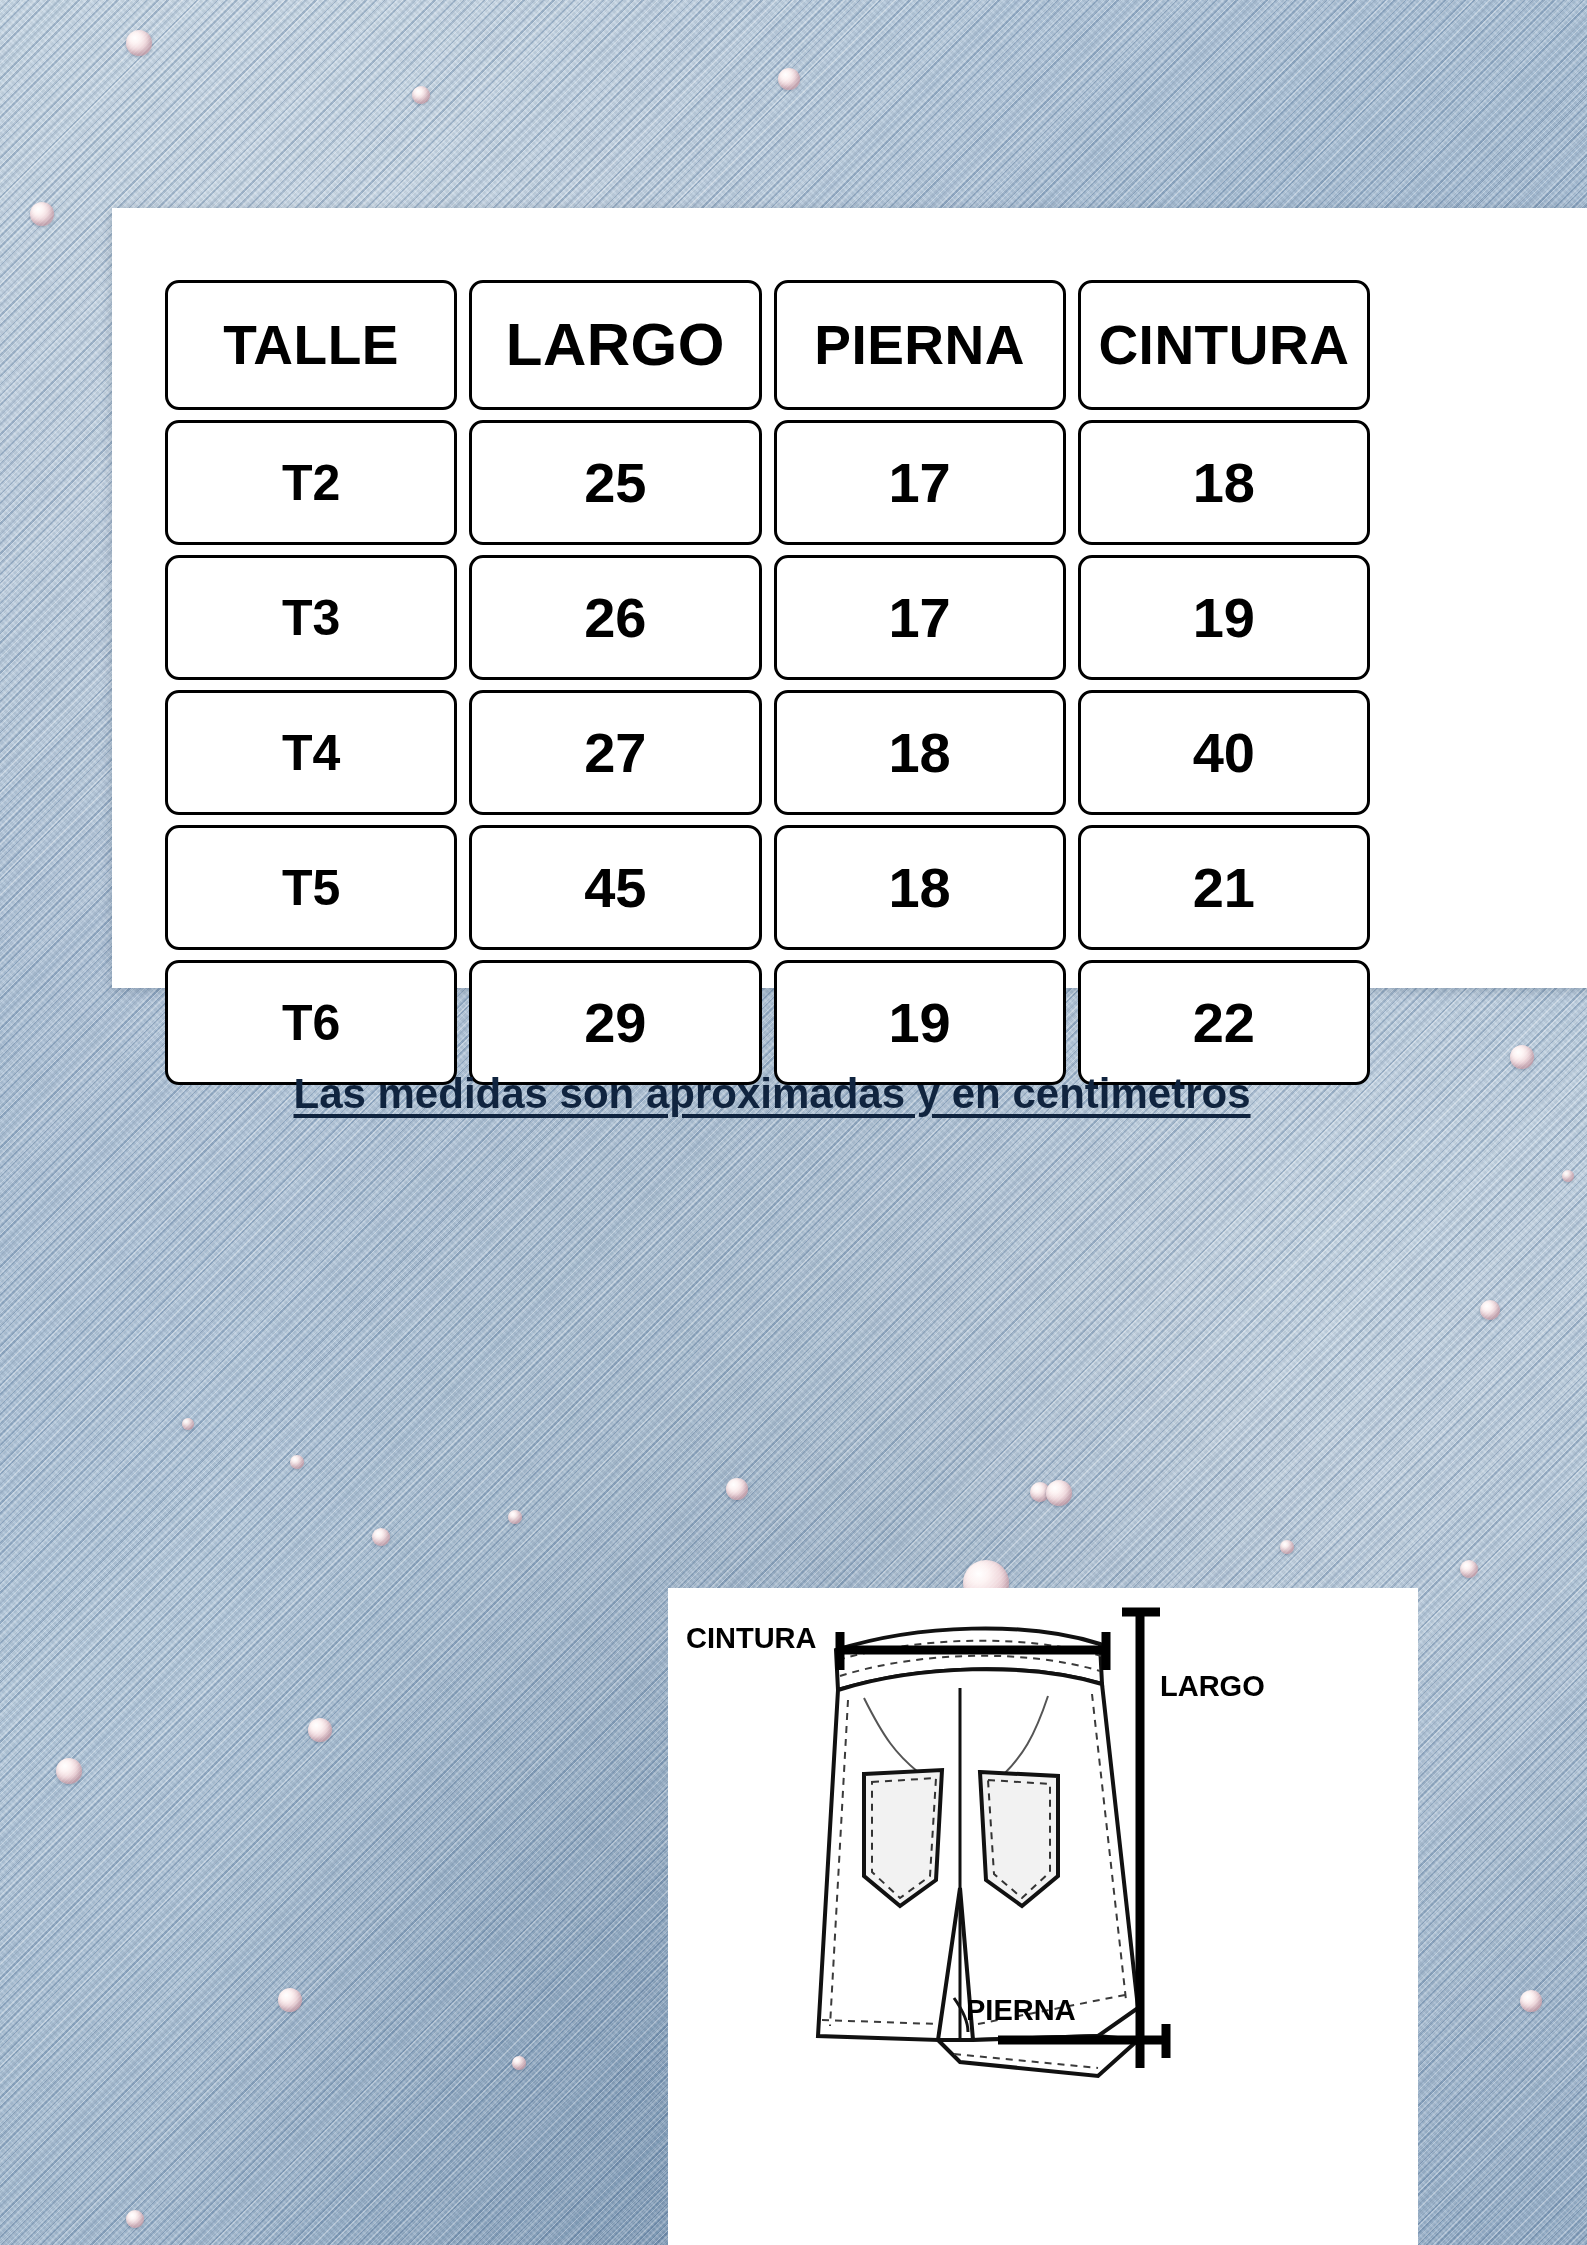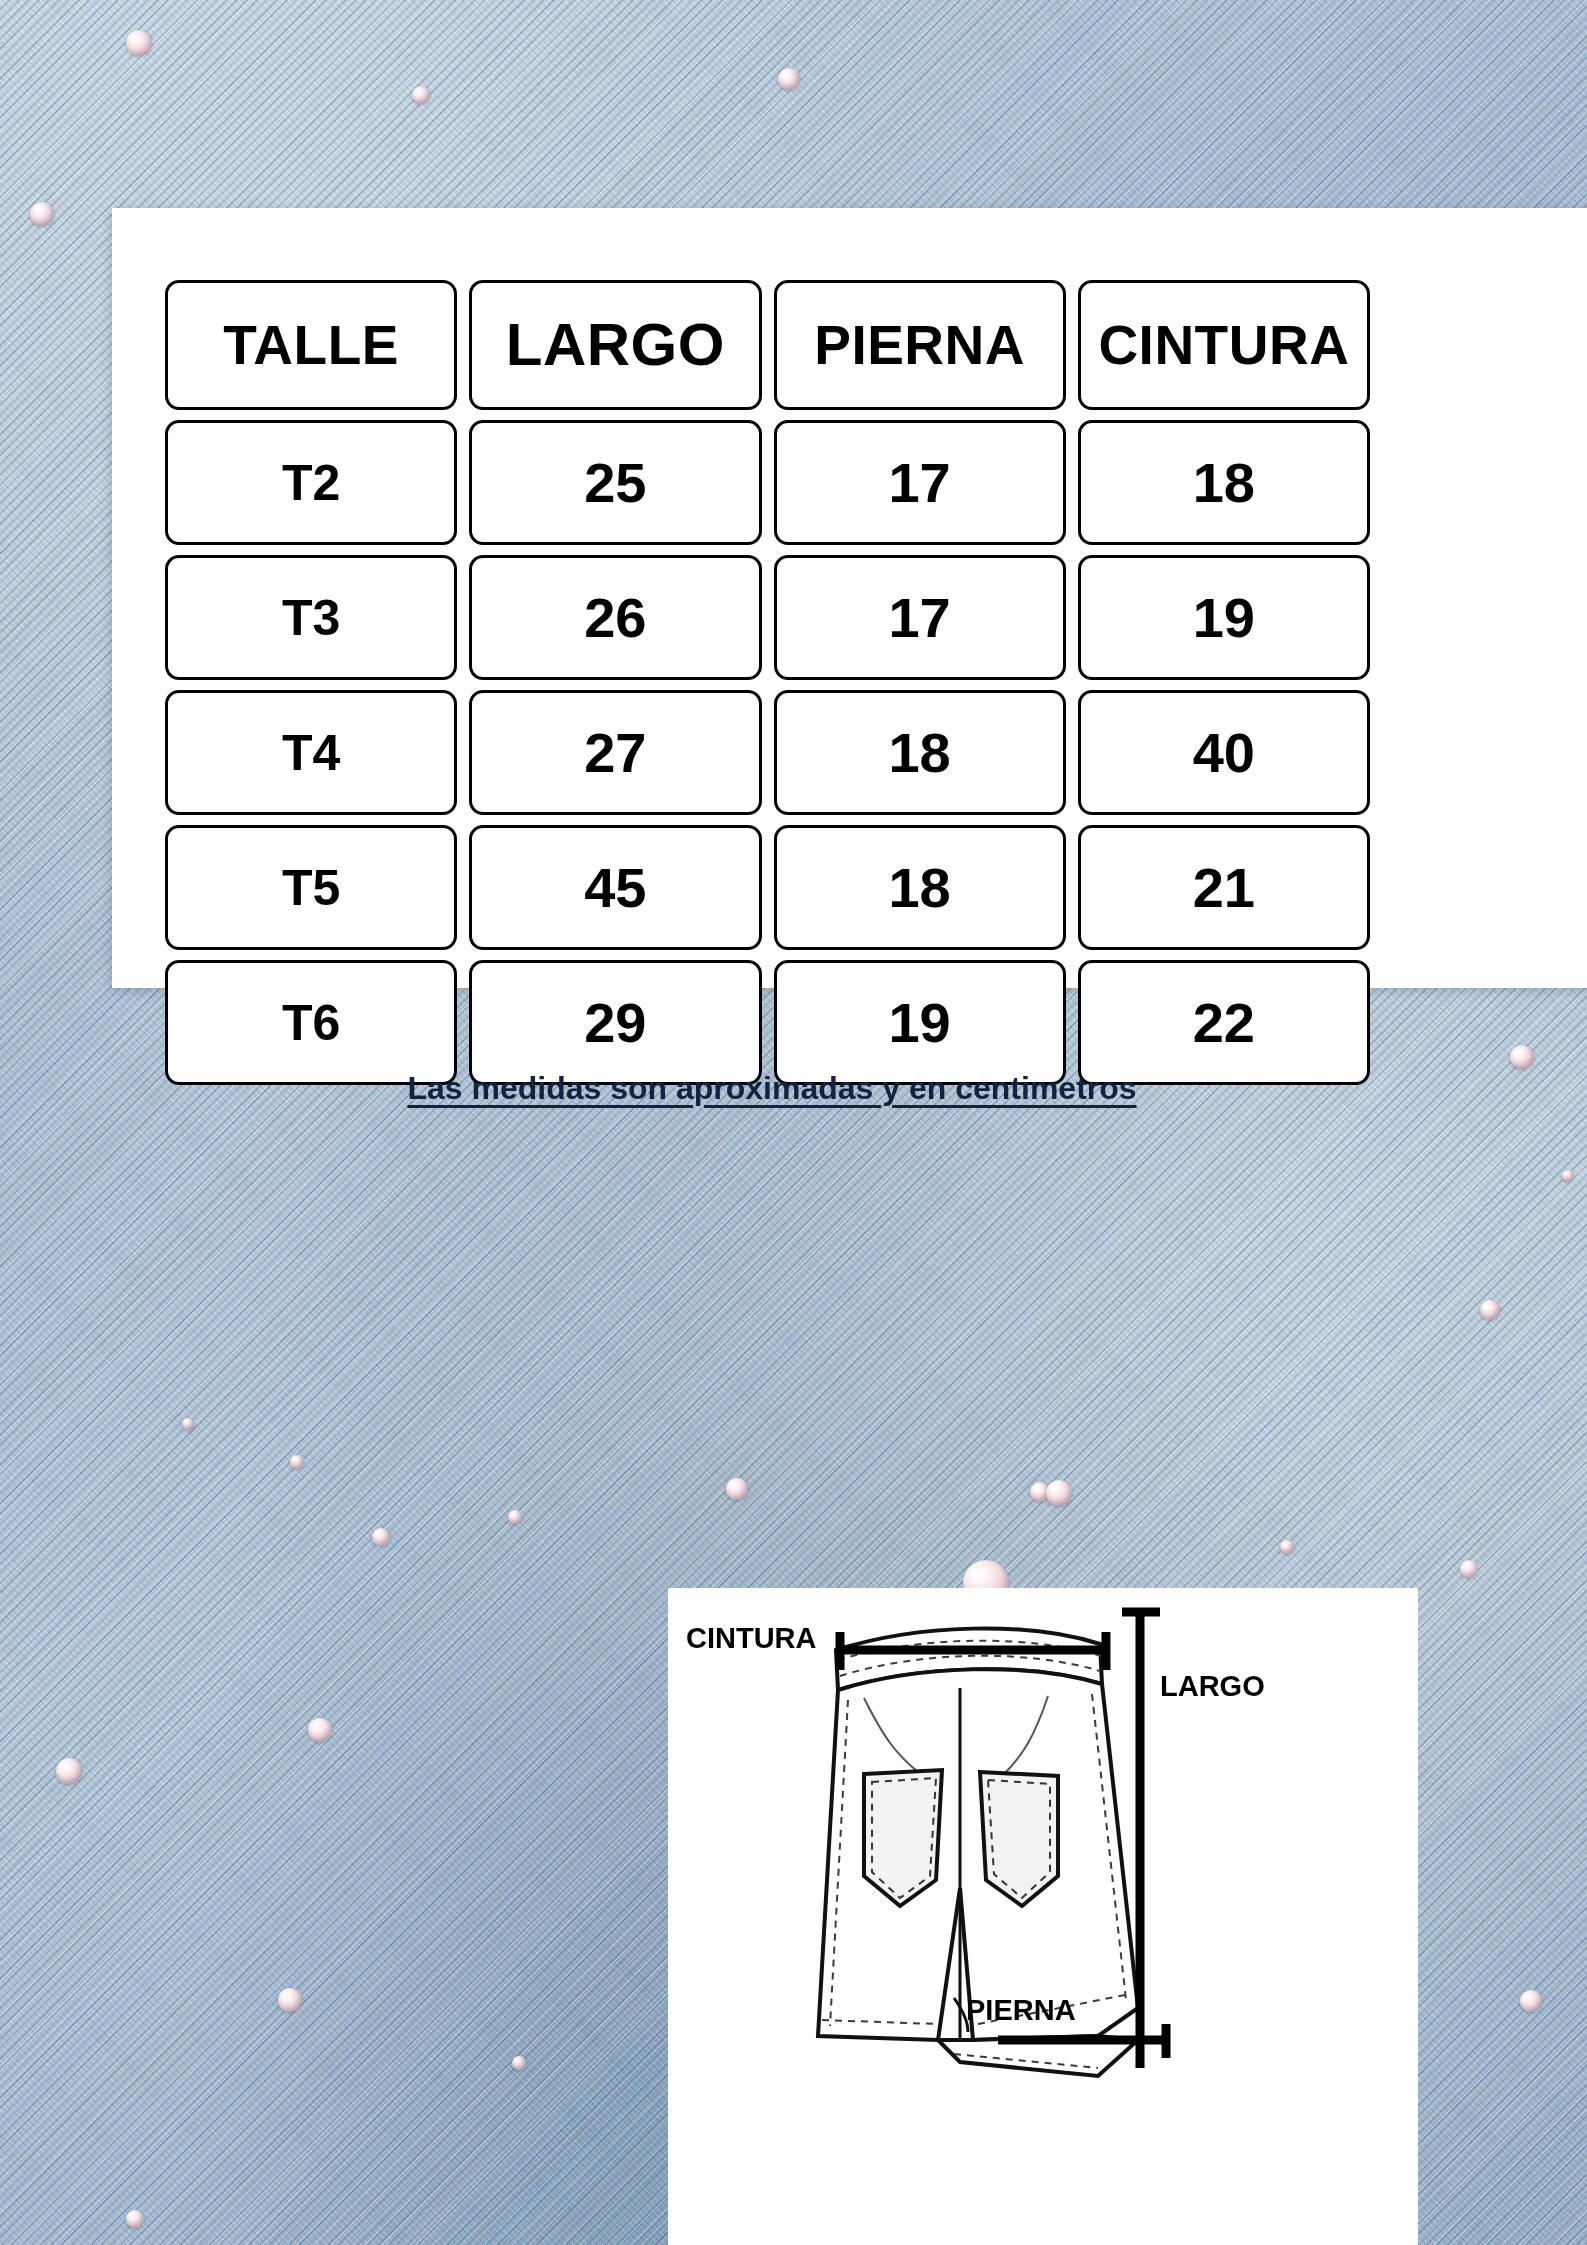--- a/index.html
+++ b/index.html
@@ -132,21 +132,21 @@
     color: #000;
     line-height: 1;
   }
 
   #chart-note {
     position: absolute;
     left: 60px;
     top: 862px;
     width: 1200px;
     text-align: center;
-    font-size: 32px;
+    font-size: 42px;
     font-weight: 700;
     color: #10243f;
     text-decoration: underline;
     text-underline-offset: 6px;
     white-space: nowrap;
   }
 
   
   #diagram-card {
     position: absolute;

